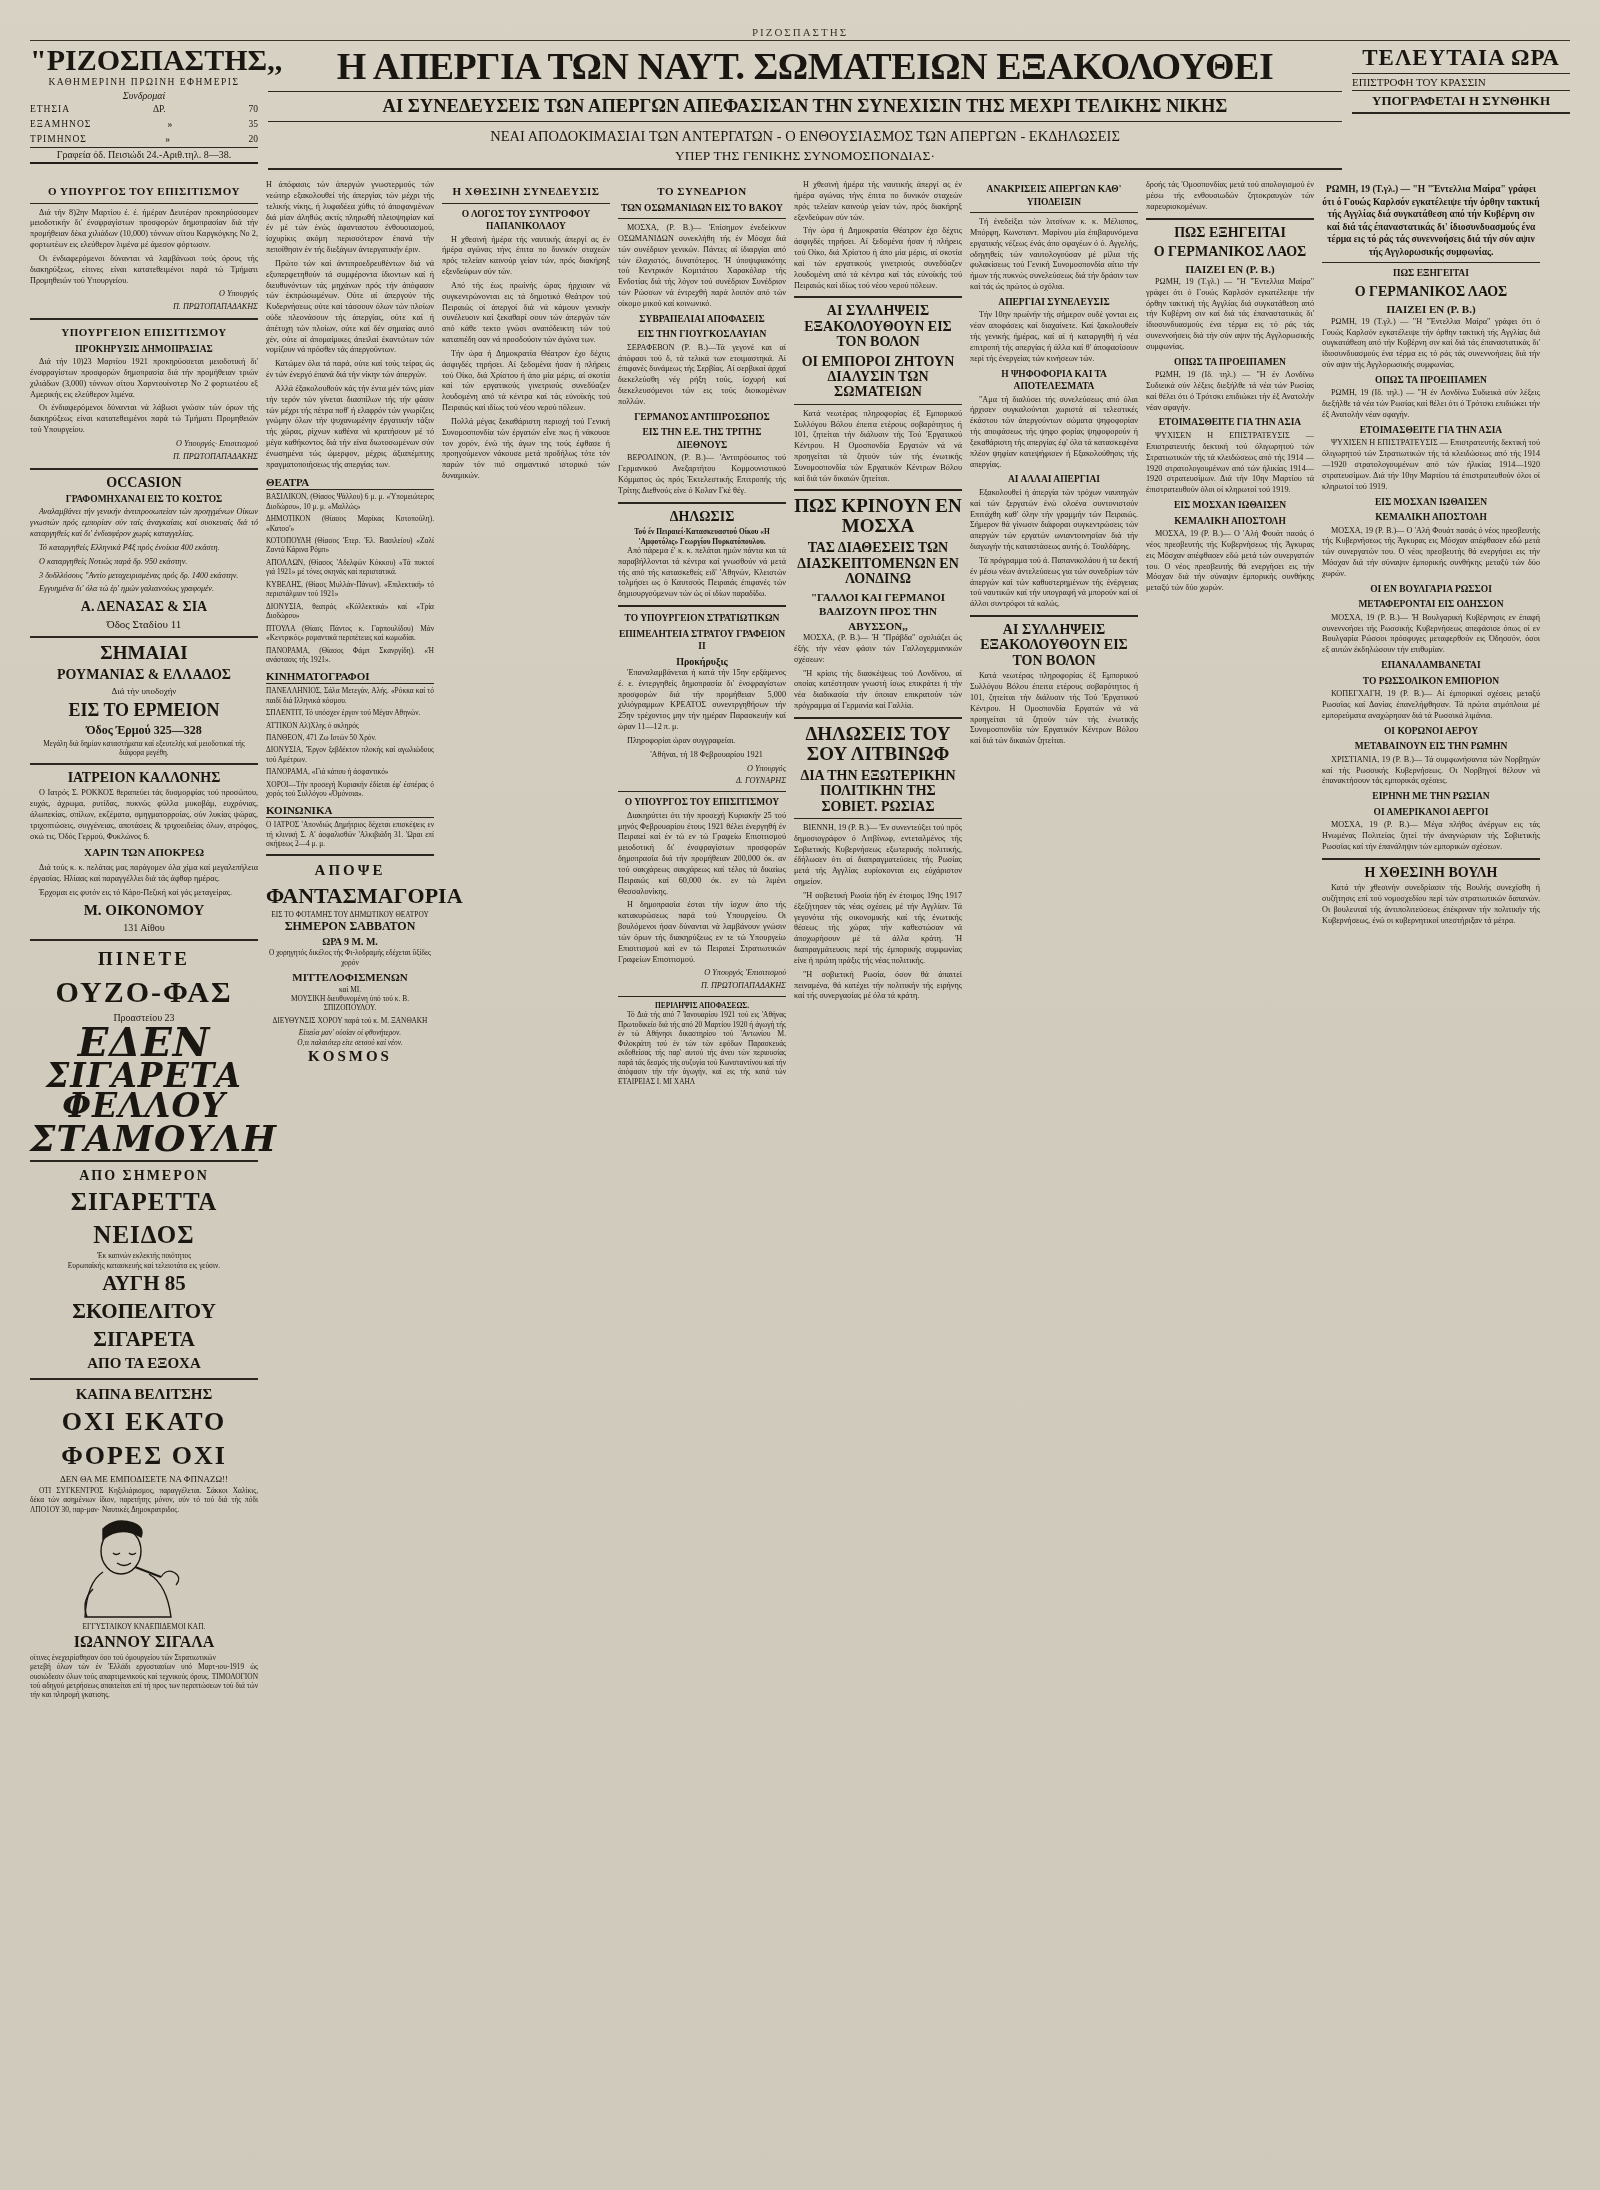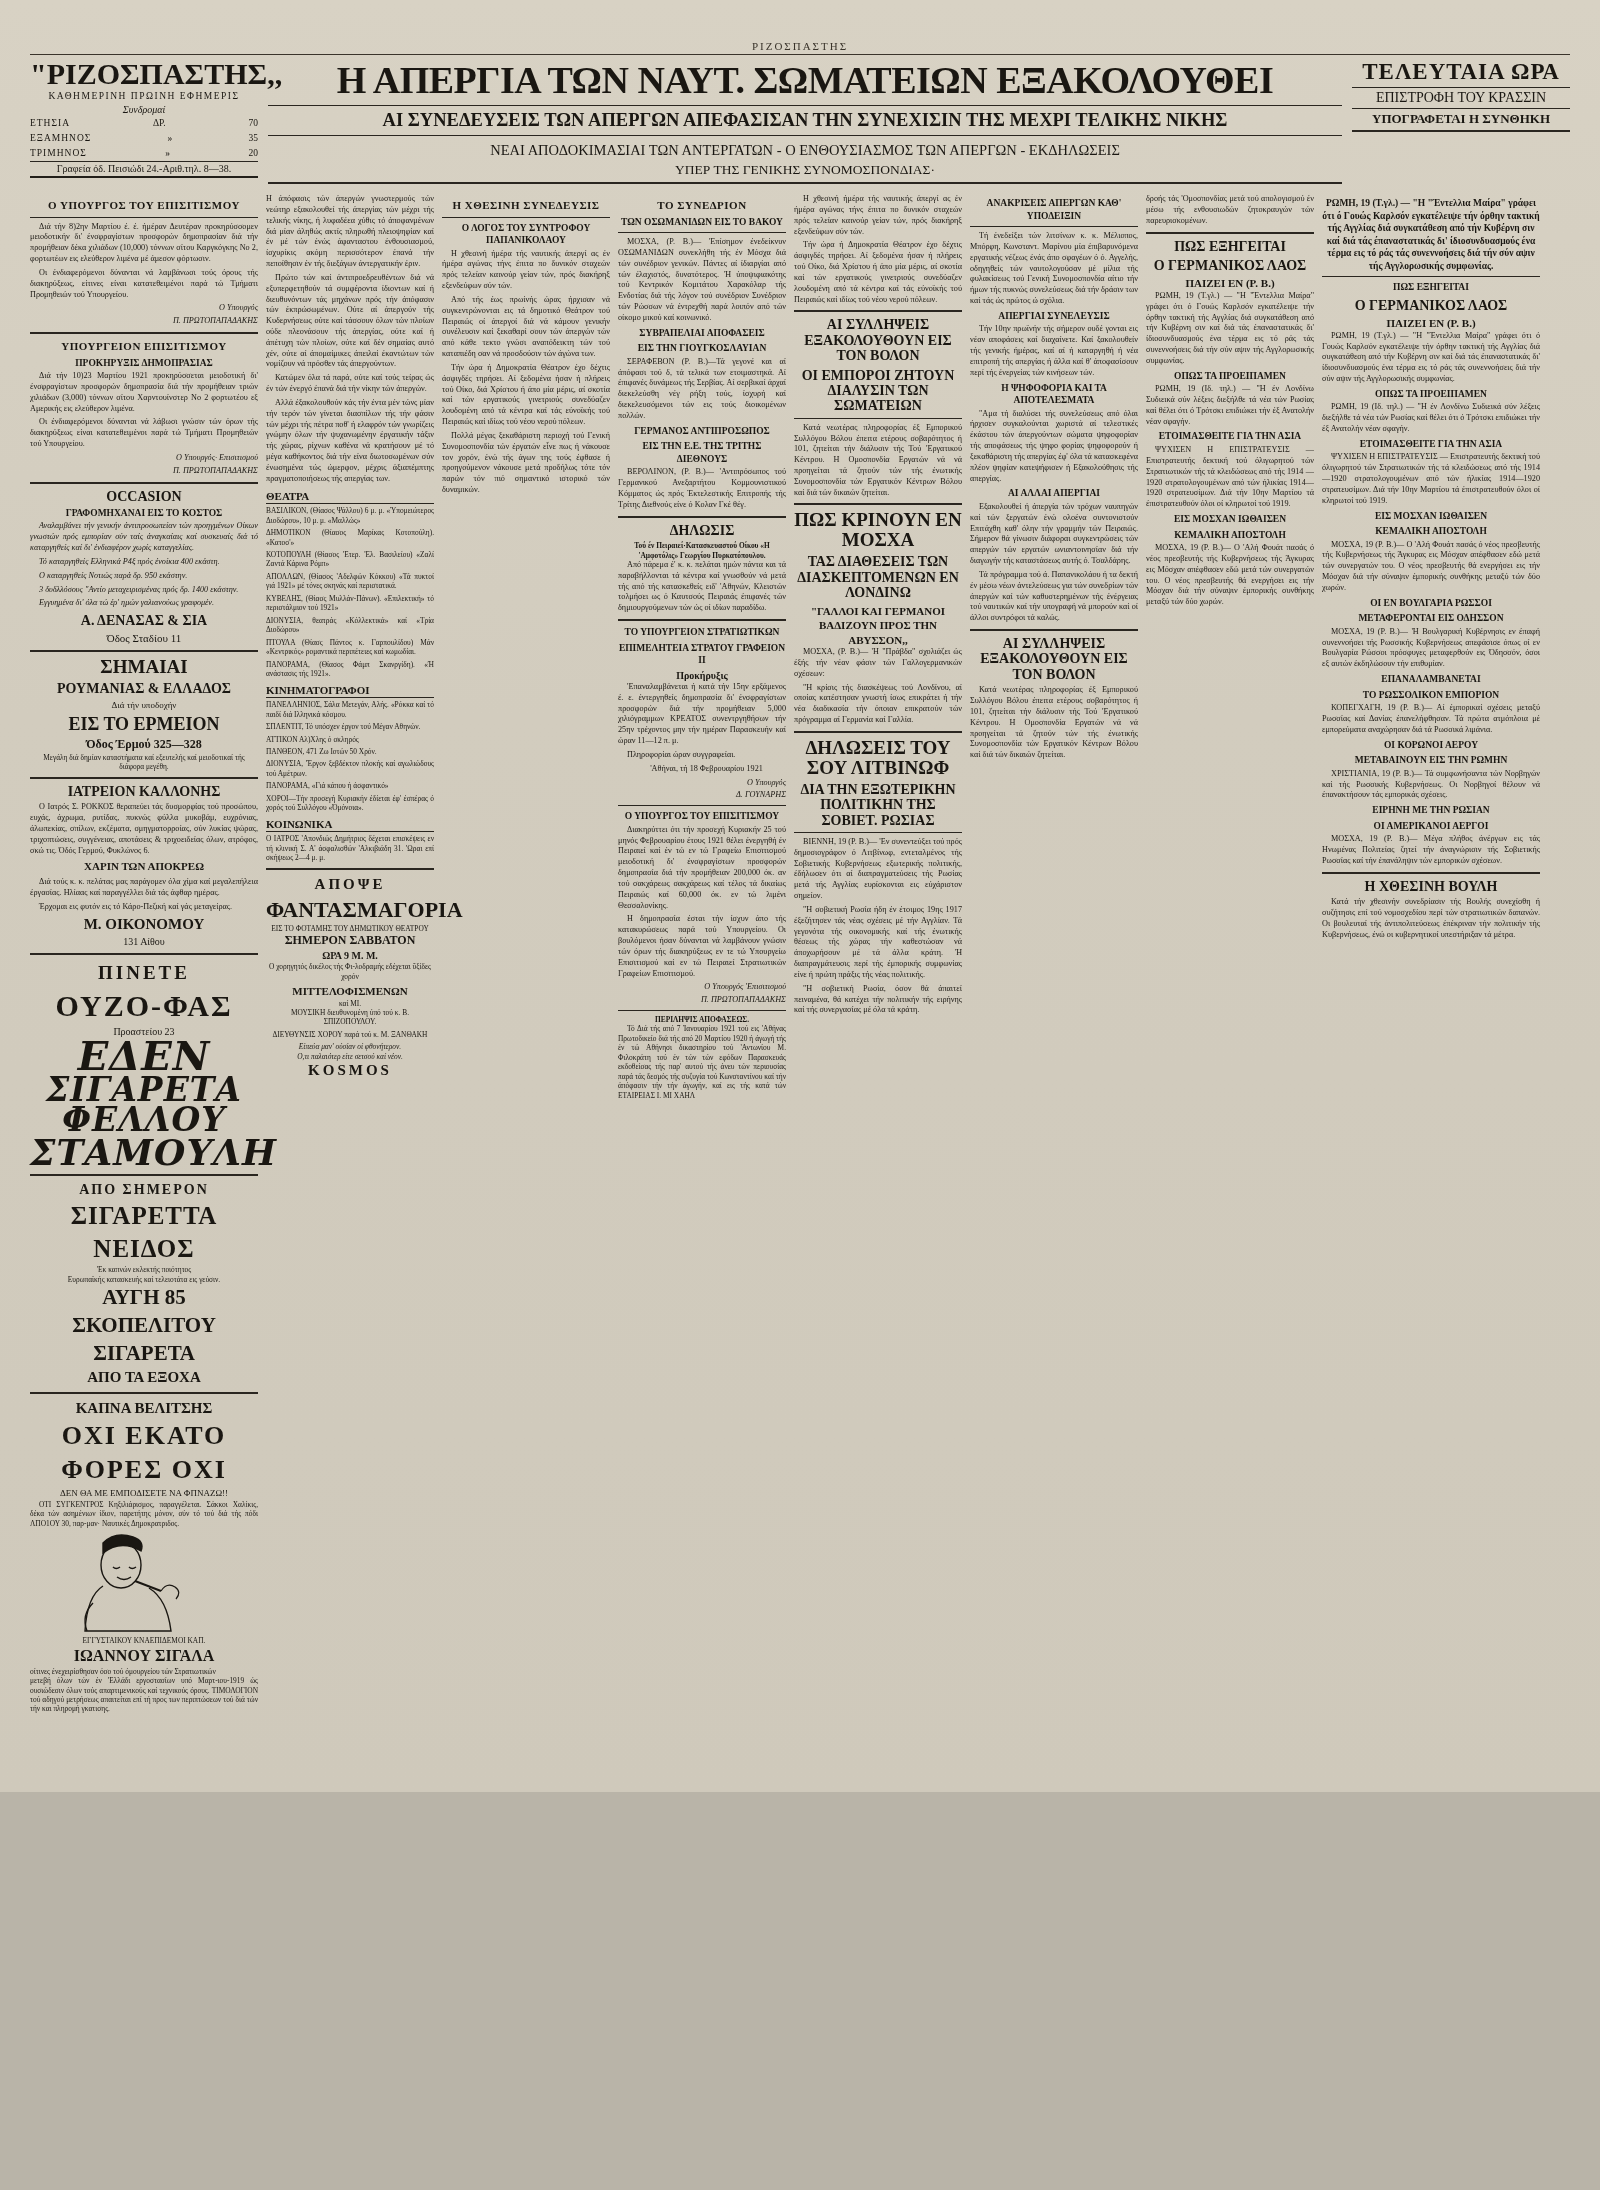--- a/index.html
+++ b/index.html
@@ -1,22 +1,22 @@
 <!DOCTYPE html>
 <html><head>
 <meta charset="utf-8">
 <style>
   html,body{margin:0;padding:0;background:#b9b4a8;}
   body{font-family:"Liberation Serif",serif;}
   .page{
-    width:1600px;height:1792px;position:relative;
+    width:1600px;height:2190px;position:relative;
     background:#d6d0c2;
     background-image:linear-gradient(180deg,#d8d2c4 0%,#d2ccbe 40%,#cfc9bb 100%);
     box-sizing:border-box;
-    padding:40px 30px 20px 30px;
+    padding:26px 30px 20px 30px;
     color:#1a1712;
     overflow:hidden;
   }
   .masthead-line{
     text-align:center;font-size:11px;letter-spacing:2px;color:#3a342b;
     border-bottom:1px solid #3a342b;padding-bottom:2px;margin-bottom:4px;
   }
   .topgrid{display:flex;gap:10px;align-items:flex-start;}
   .col-left{width:228px;flex:0 0 228px;}
   .col-mid{flex:1 1 auto;}
@@ -52,21 +52,21 @@
     text-align:center;font-size:14.5px;line-height:1.25;margin-bottom:3px;
   }
   .headline4{
     text-align:center;font-size:13.5px;line-height:1.2;
     border-bottom:2px solid #2a2620;padding-bottom:4px;margin-bottom:4px;
   }
 
   
   .lastminute{border-bottom:2px solid #2a2620;}
   .lm-title{text-align:center;font-weight:bold;font-size:23px;letter-spacing:1px;}
-  .lm-sub{text-align:center;font-size:14px;border-top:1px solid #2a2620;border-bottom:1px solid #2a2620;margin-top:2px;padding:2px 0;}
+  .lm-sub{text-align:left;font-size:11px;border-top:1px solid #2a2620;border-bottom:1px solid #2a2620;margin-top:2px;padding:2px 0;}
   .lm-sub2{text-align:center;font-size:13px;font-weight:bold;padding:2px 0 3px;}
 
   
   .body{display:flex;gap:8px;margin-top:6px;}
   .colbox{font-size:8.2px;line-height:1.32;text-align:justify;}
   .c1{width:228px;flex:0 0 228px;}
   .c2{width:168px;flex:0 0 168px;}
   .c3{width:168px;flex:0 0 168px;}
   .c4{width:168px;flex:0 0 168px;}
   .c5{width:168px;flex:0 0 168px;}

